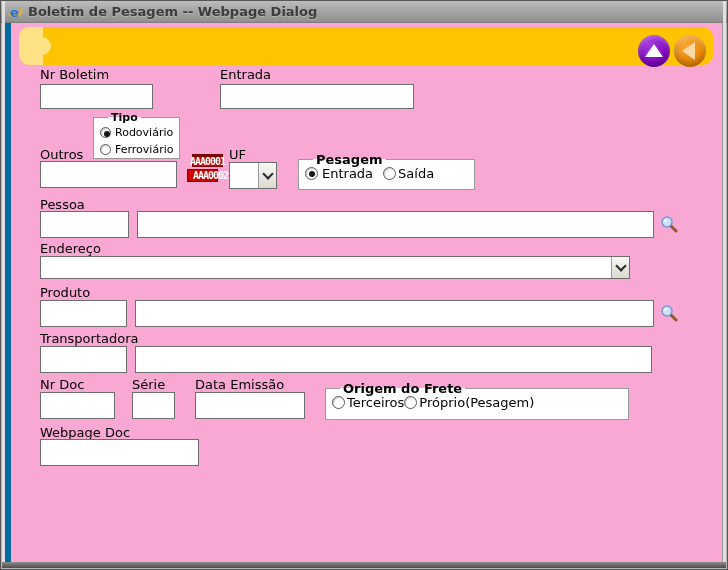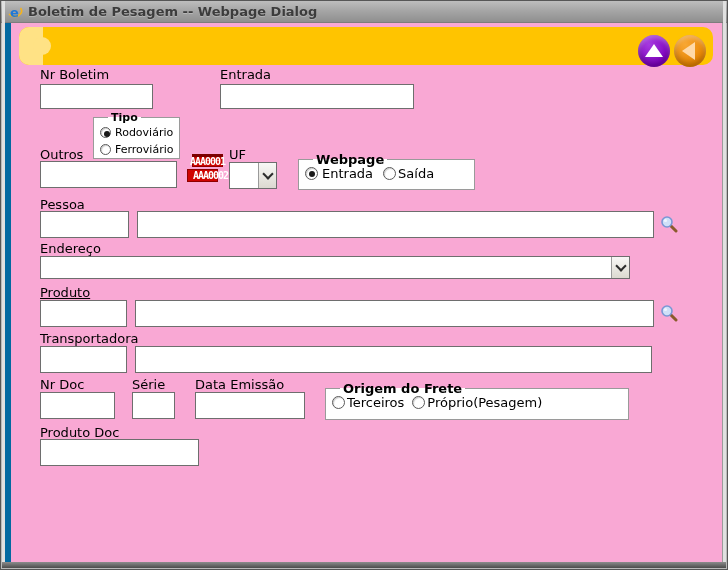--- a/index.html
+++ b/index.html
@@ -161,21 +161,21 @@
     </span>
 
     <span class="lbl" style="left:218px; top:124px;">UF</span>
     <div class="select" style="left:218px; top:139px; width:48px; height:27px;">
       <span class="arrow-btn">
           <span class="chev"></span>
         </span>
     </div>
 
     <fieldset class="fs-big" style="left:287px; top:129px; width:177px; height:38px;">
-      <legend>Webpage</legend>
+      <legend>Pesagem</legend>
       <div class="opt-row" style="margin-top:-1px;">
         <label class="opt">
           <span class="radio checked"></span>
           <span>Entrada</span>
         </label>
         <label class="opt" style="gap:2px;">
           <span class="radio"></span>
           <span>Saída</span>
         </label>
       </div>
@@ -192,21 +192,21 @@
       </svg>
     </span>
 
     <span class="lbl" style="left:29px; top:218px;">Endereço</span>
     <div class="select" style="left:29px; top:233px; width:590px; height:23px;">
       <span class="arrow-btn">
           <span class="chev"></span>
         </span>
     </div>
 
-    <span class="lbl" style="left:29px; top:262px;text-decoration:underline;">Produto</span>
+    <span class="lbl" style="left:29px; top:262px;">Produto</span>
     <input class="txt" style="left: 29px; top: 277px; width: 87px; height: 27px;">
     <input class="txt" style="left: 124px; top: 277px; width: 519px; height: 27px;">
     <span class="mag" style="left:649px; top:281px;">
       <svg width="18" height="18" viewBox="0 0 18 18">
         <line x1="11" y1="11" x2="16" y2="16" stroke="#8a5a2b" stroke-width="3" stroke-linecap="round"></line>
         <circle cx="7" cy="7" r="5" fill="#cfe0f8" stroke="#7a97d4" stroke-width="1.6"></circle>
         <circle cx="5.5" cy="5.5" r="1.6" fill="#eef4ff" stroke="none"></circle>
       </svg>
     </span>
 
@@ -216,29 +216,29 @@
 
     <span class="lbl" style="left:29px; top:354px;">Nr Doc</span>
     <input class="txt" style="left: 29px; top: 369px; width: 75px; height: 27px;">
     <span class="lbl" style="left:121px; top:354px;">Série</span>
     <input class="txt" style="left: 121px; top: 369px; width: 43px; height: 27px;">
     <span class="lbl" style="left:184px; top:354px;">Data Emissão</span>
     <input class="txt" style="left: 184px; top: 369px; width: 110px; height: 27px;">
 
     <fieldset class="fs-big" style="left:314px; top:358px; width:304px; height:39px;">
       <legend>Origem do Frete</legend>
-      <div class="opt-row" style="gap:8px; margin-top:-1px;">
+      <div class="opt-row" style="gap:0; margin-top:-1px;">
         <label class="opt" style="gap:2px;">
           <span class="radio"></span>
           <span>Terceiros</span>
         </label>
         <label class="opt" style="gap:2px;">
           <span class="radio"></span>
           <span>Próprio(Pesagem)</span>
         </label>
       </div>
     </fieldset>
 
-    <span class="lbl" style="left:29px; top:402px;">Produto Doc</span>
+    <span class="lbl" style="left:29px; top:402px;">Webpage Doc</span>
     <input class="txt" style="left: 29px; top: 416px; width: 159px; height: 27px;">
 
   </div>
 </div>
 
 </body></html>

